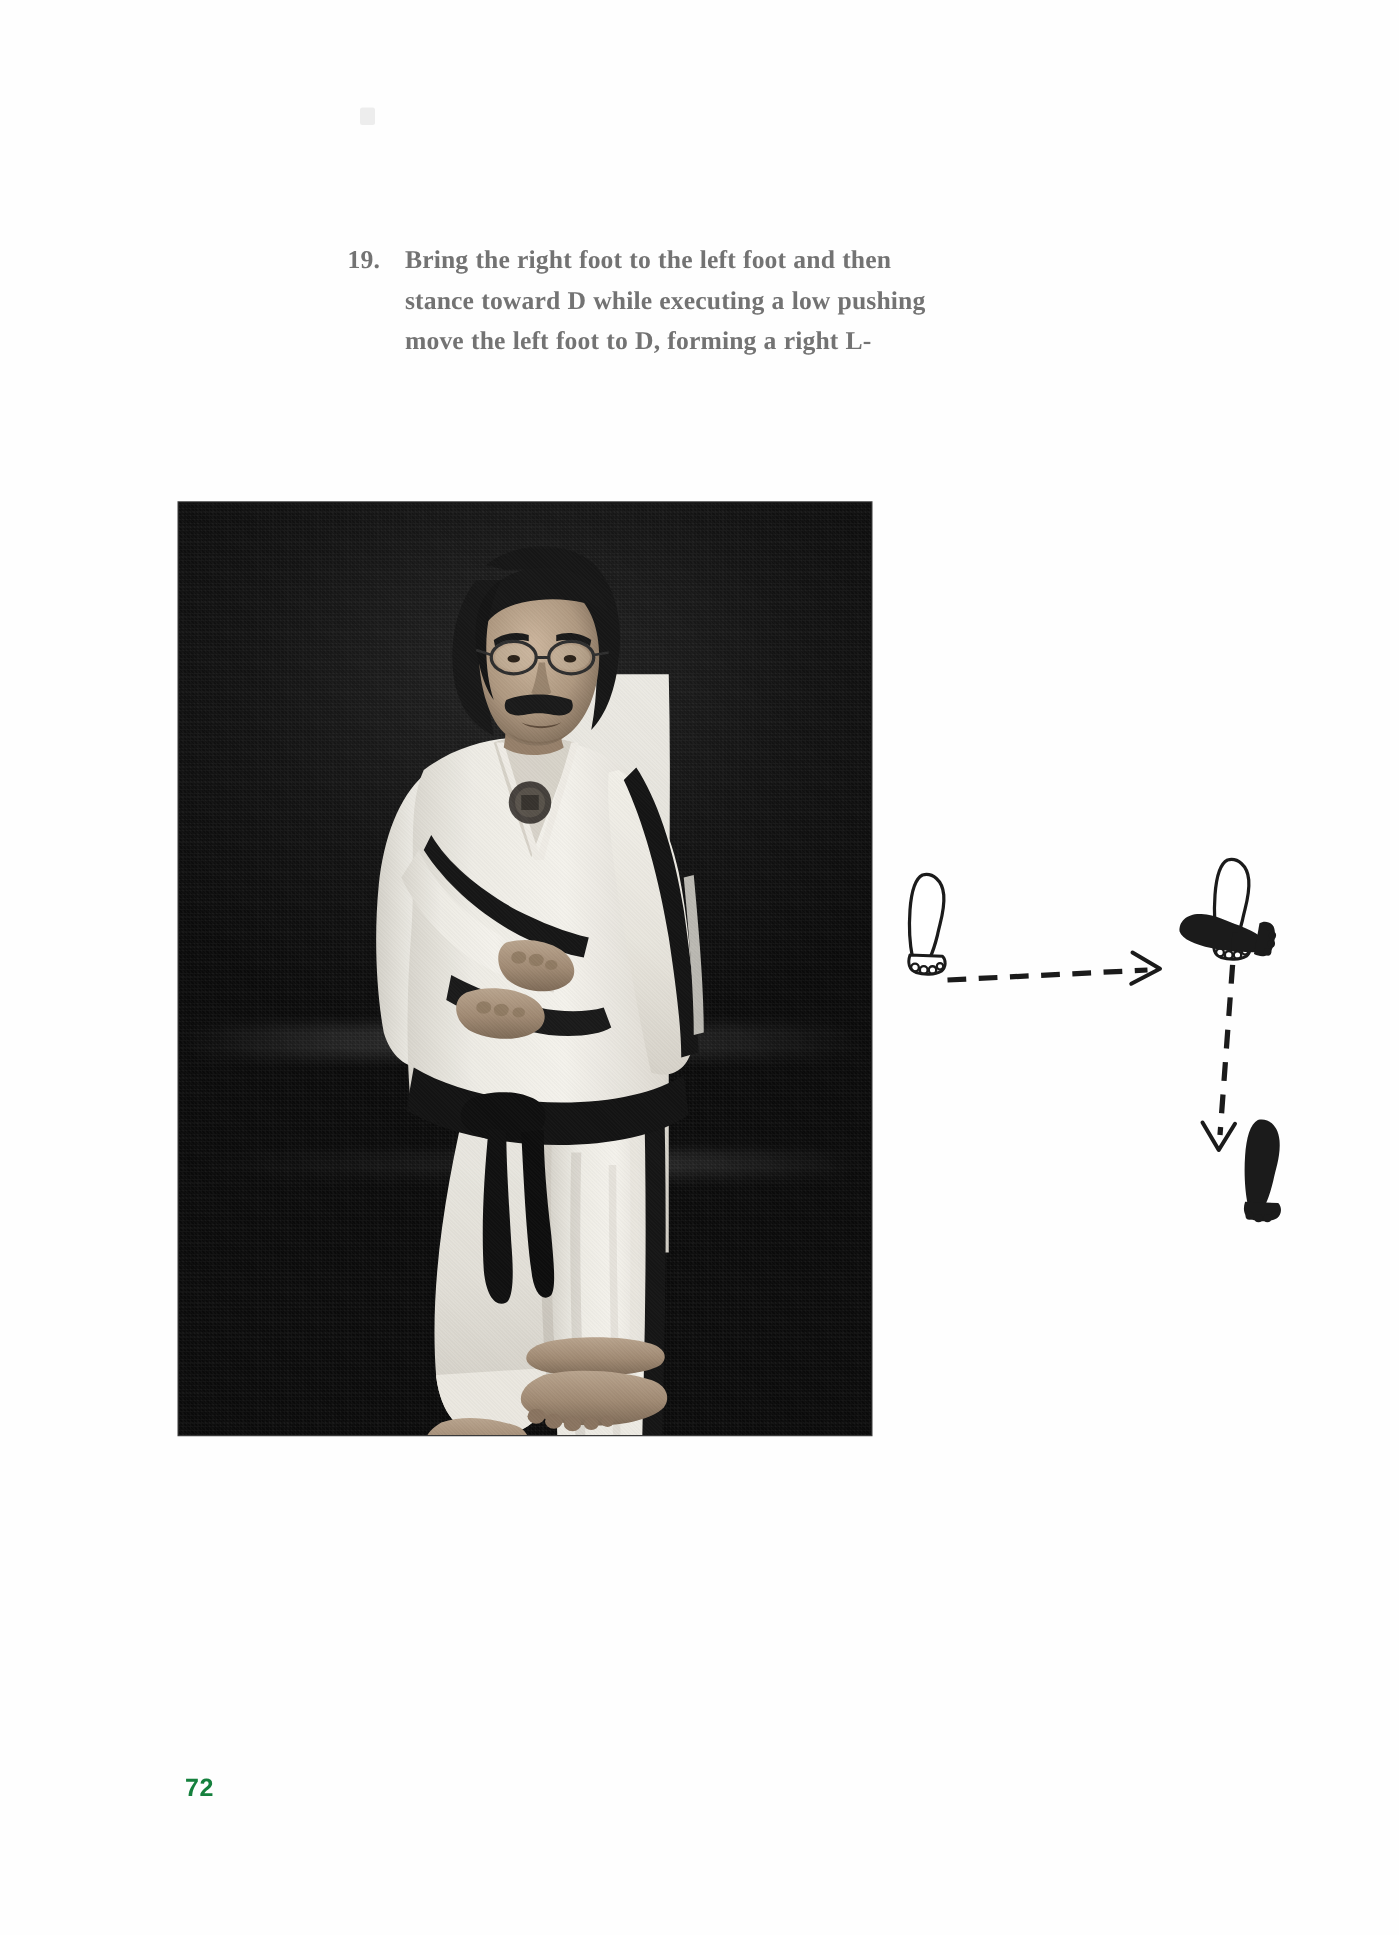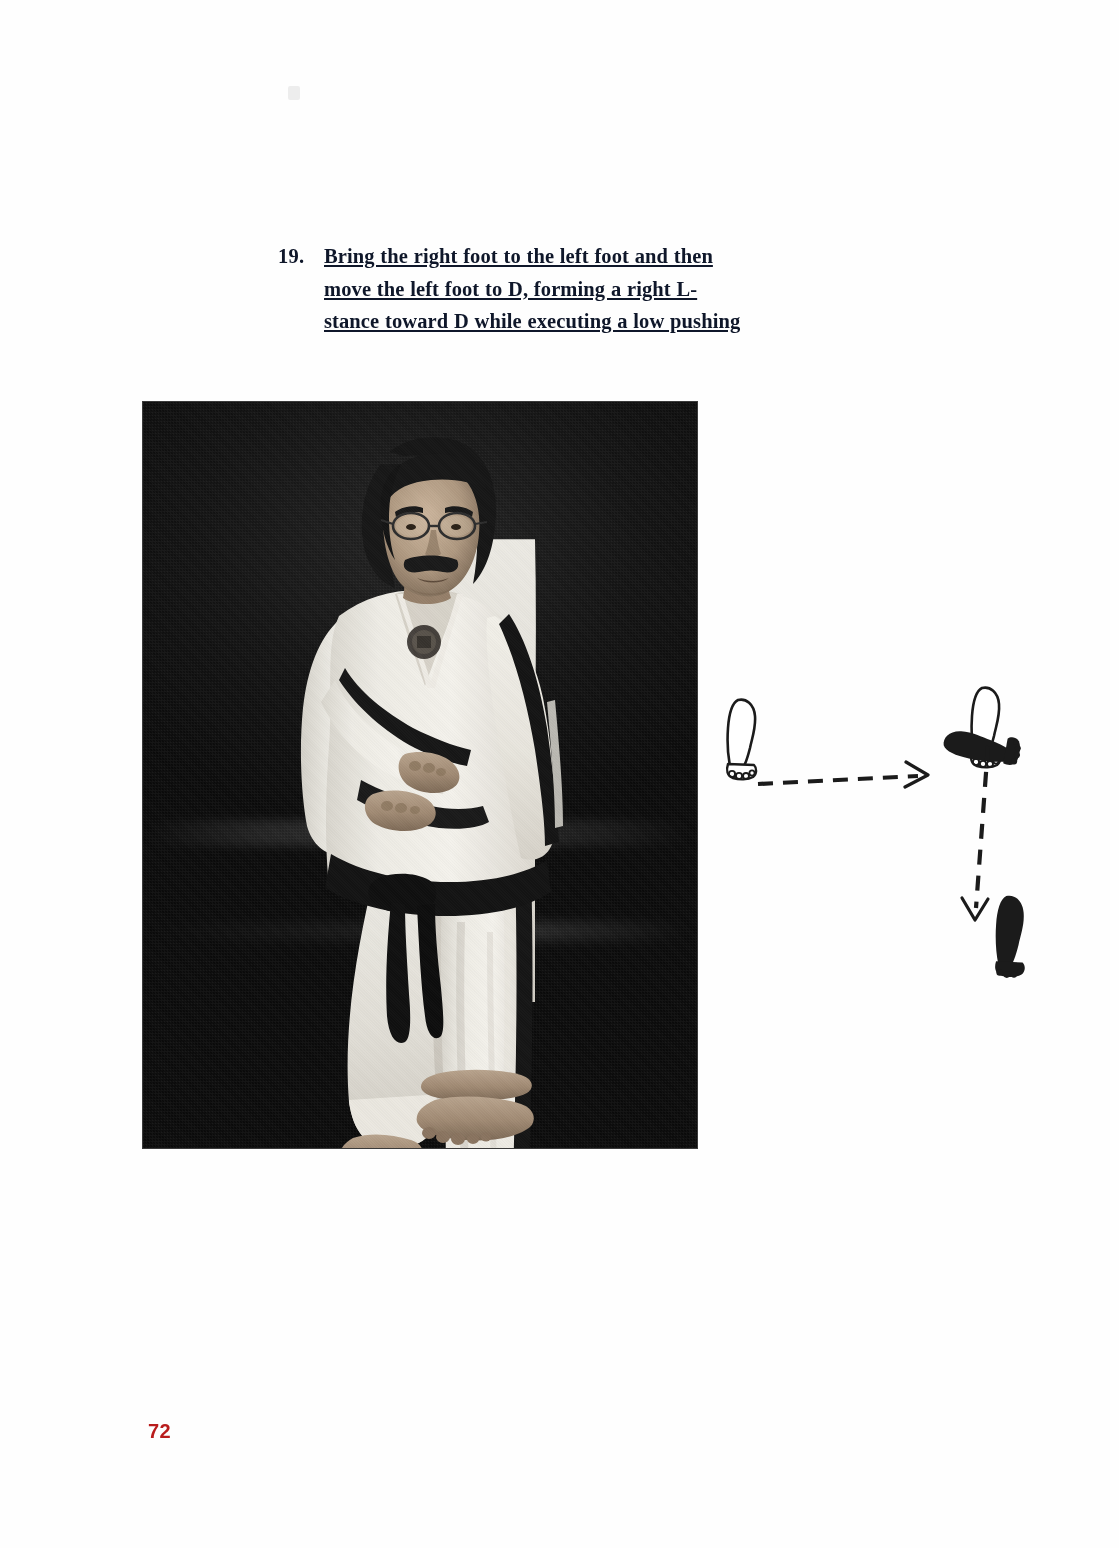--- a/index.html
+++ b/index.html
@@ -35,41 +35,39 @@
   }
 
   
   .instruction {
     position: absolute;
     left: 278px;
     top: 192px;
     width: 566px;
     display: flex;
     align-items: flex-start;
-    color: #0f172a;
-    margin-top: 48px;
+    color: #737373;
   }
   .instruction-number {
     flex: 0 0 auto;
     width: 46px;
     font-size: 20.5px;
     font-weight: bold;
     line-height: 32.5px;
     letter-spacing: 0.2px;
   }
   .instruction-text {
     flex: 1 1 auto;
     font-size: 20.5px;
     font-weight: bold;
     line-height: 32.5px;
     text-align: justify;
     text-justify: inter-word;
     letter-spacing: 0.1px;
     word-spacing: 0.5px;
-    text-decoration: underline;
   }
   .instruction-text .lastline {
     text-align: left;
   }
 
   
   .photo-frame {
     position: absolute;
     left: 143px;
     top: 402px;
@@ -159,38 +157,38 @@
     display: block;
   }
 
   
   .page-number {
     position: absolute;
     left: 148px;
     top: 1420px;
     font-size: 20px;
     font-weight: bold;
-    color: #b91c1c;
+    color: #15803d;
     font-family: "Liberation Sans", "DejaVu Sans", sans-serif;
     letter-spacing: 0.5px;
   }
 </style>
 </head>
 <body>
 
 <div class="page">
 
   <div class="scan-speck"></div>
 
   <div class="instruction">
     <div class="instruction-number">19.</div>
     <div class="instruction-text">
       <div>Bring the right foot to the left foot and then</div>
+      <div>stance toward D while executing a low pushing</div>
       <div>move the left foot to D, forming a right L-</div>
-      <div>stance toward D while executing a low pushing</div>
     </div>
   </div>
 
   <div class="photo-frame">
     <div class="photo-bg"></div>
     <div class="photo-streak"></div>
     <div class="photo-streak2"></div>
 
     <svg class="figure-svg" viewBox="0 0 554 746" preserveAspectRatio="none">
       <defs>

